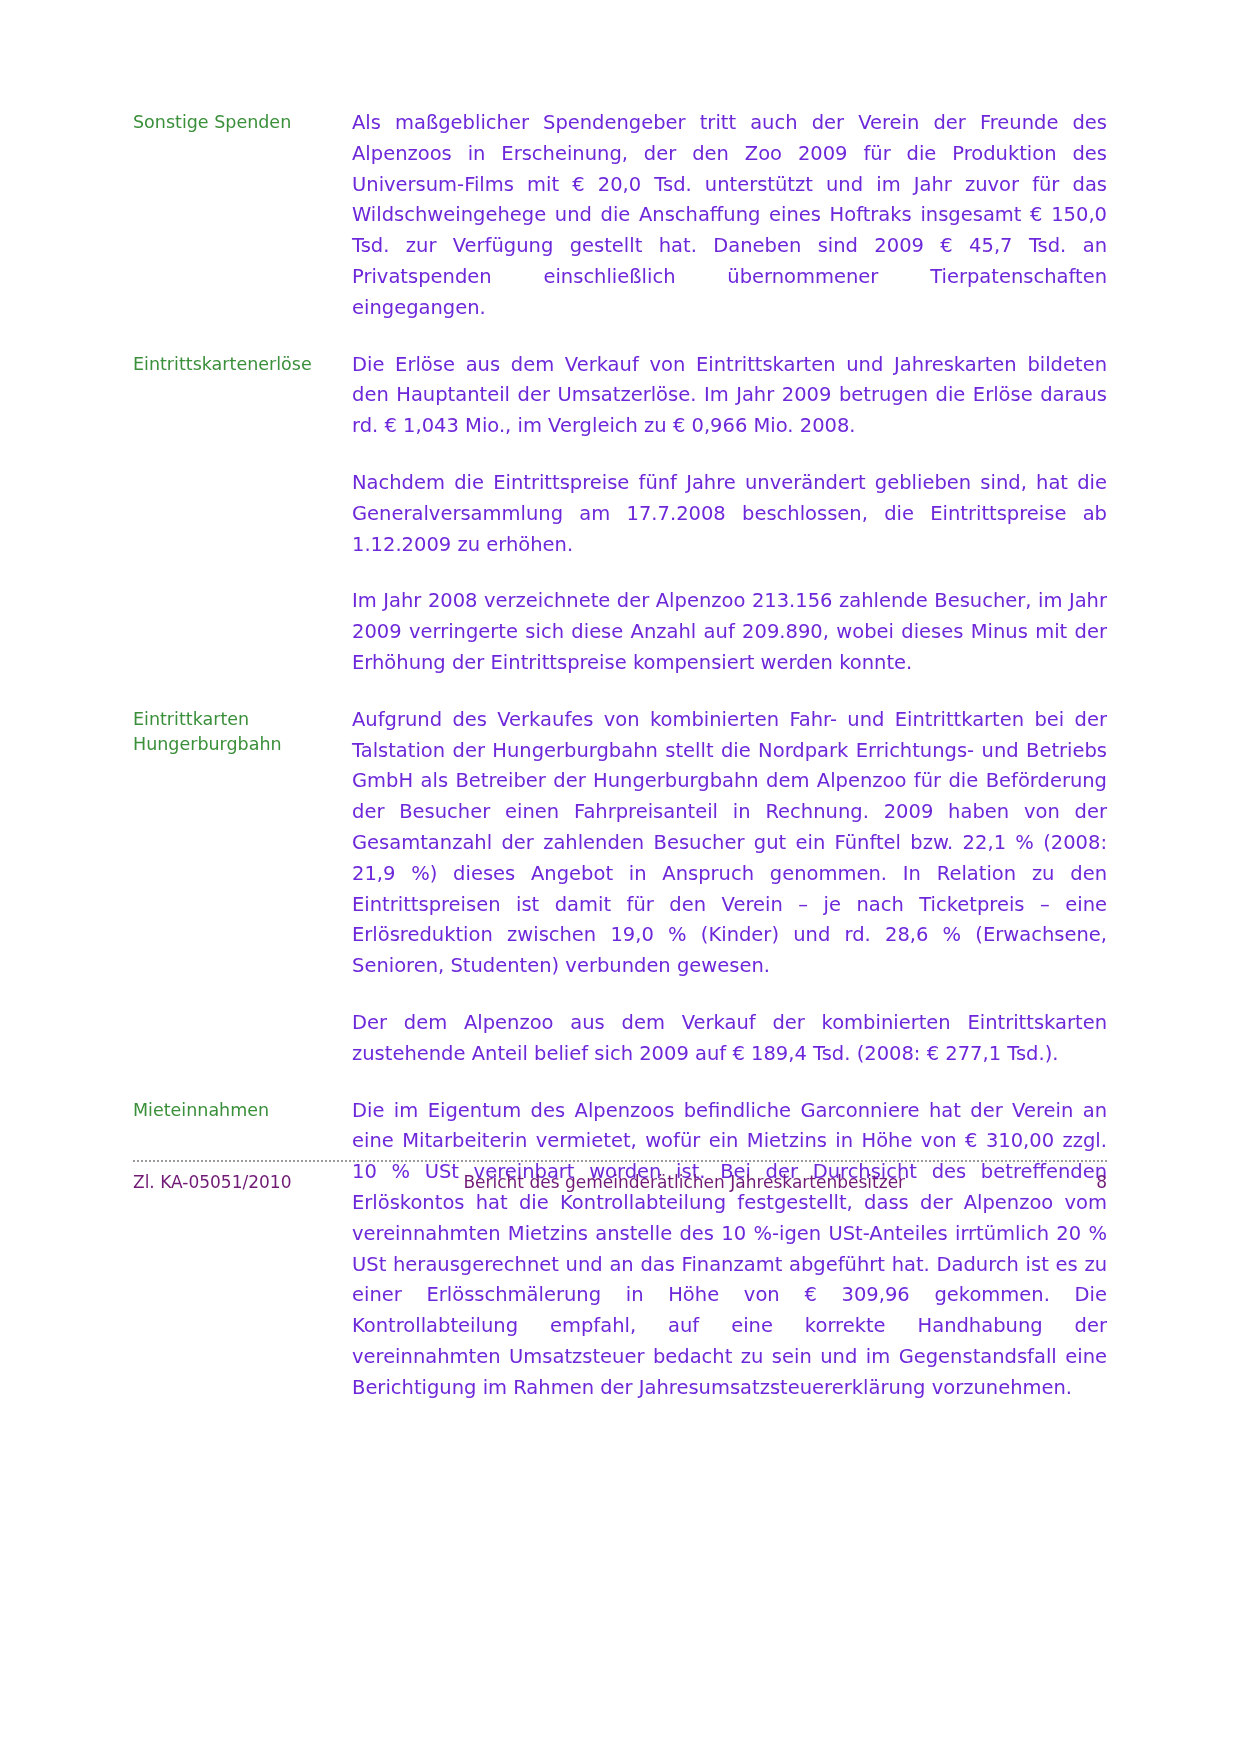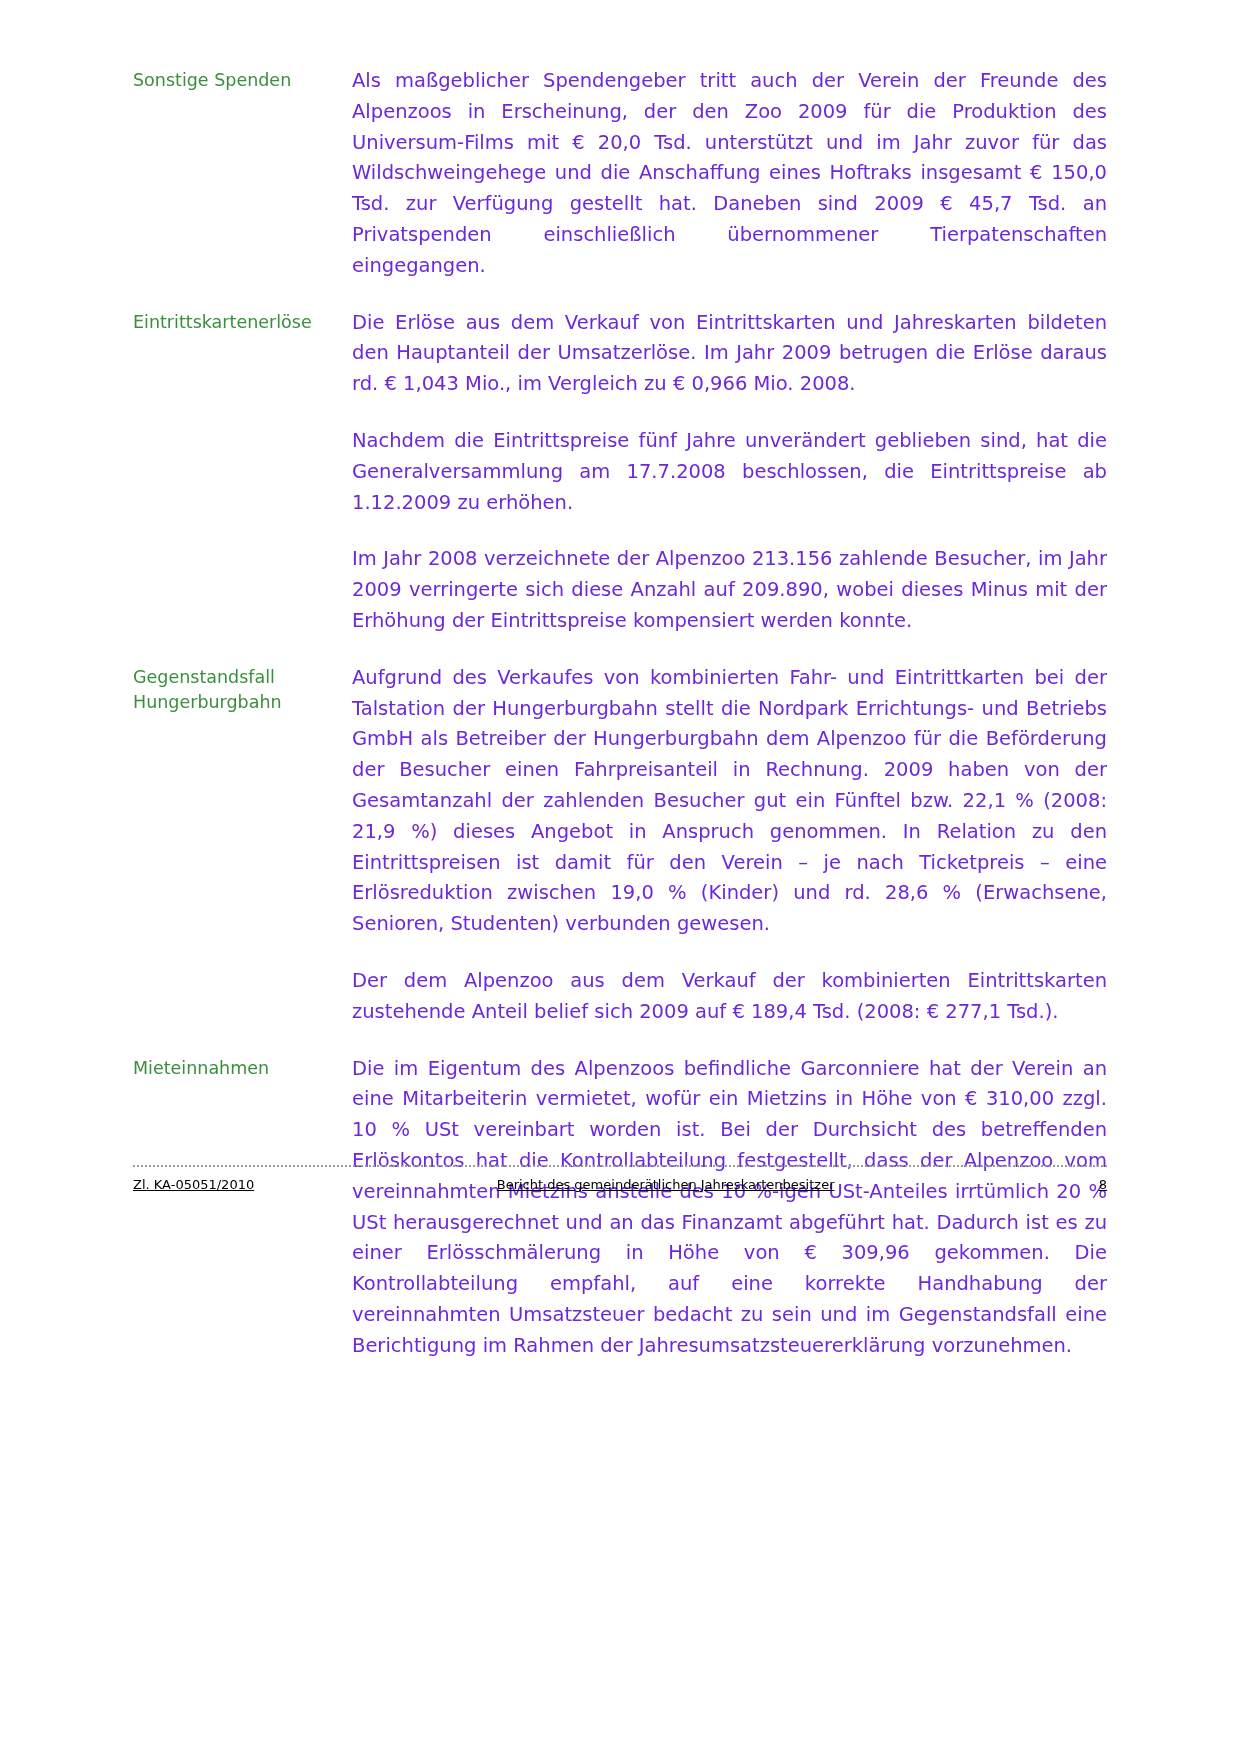--- a/index.html
+++ b/index.html
@@ -11,21 +11,21 @@
     height: 1755px;
     background: #ffffff;
     font-family: "DejaVu Sans", sans-serif;
     color: #1a1a1a;
   }
   .page {
     position: relative;
     width: 1240px;
     height: 1287px;
     box-sizing: border-box;
-    padding: 66px 133px 0 133px;
+    padding: 108px 133px 0 133px;
   }
   .content {
     position: relative;
   }
   .section {
     display: flex;
     align-items: flex-start;
     margin-bottom: 0;
   }
   .margin-label {
@@ -59,23 +59,22 @@
     right: 133px;
     bottom: 95px;
   }
   .footer-rule {
     border-top: 2px dotted #9a9a9a;
     margin-bottom: 10px;
   }
   .footer-row {
     display: flex;
     align-items: baseline;
-    font-size: 13px;
-    color: #000000;
-    text-decoration: underline;
+    font-size: 17px;
+    color: #701a75;
   }
   .footer-left {
     flex: 0 0 auto;
   }
   .footer-center {
     flex: 1 1 auto;
     text-align: center;
   }
   .footer-right {
     flex: 0 0 auto;
@@ -100,21 +99,21 @@
     <div class="section">
       <div class="margin-label">Eintrittskartenerlöse</div>
       <div class="body-col">
         <p class="para">Die Erlöse aus dem Verkauf von Eintrittskarten und Jahreskarten bildeten den Hauptanteil der Umsatzerlöse. Im Jahr 2009 betrugen die Erlöse daraus rd. € 1,043 Mio., im Vergleich zu € 0,966 Mio. 2008.</p>
         <p class="para">Nachdem die Eintrittspreise fünf Jahre unverändert geblieben sind, hat die Generalversammlung am 17.7.2008 beschlossen, die Eintrittspreise ab 1.12.2009 zu erhöhen.</p>
         <p class="para">Im Jahr 2008 verzeichnete der Alpenzoo 213.156 zahlende Besucher, im Jahr 2009 verringerte sich diese Anzahl auf 209.890, wobei dieses Minus mit der Erhöhung der Eintrittspreise kompensiert werden konnte.</p>
       </div>
     </div>
 
     <div class="section">
-      <div class="margin-label">Gegenstandsfall Hungerburgbahn</div>
+      <div class="margin-label">Eintrittkarten Hungerburgbahn</div>
       <div class="body-col">
         <p class="para">Aufgrund des Verkaufes von kombinierten Fahr- und Eintrittkarten bei der Talstation der Hungerburgbahn stellt die Nordpark Errichtungs- und Betriebs GmbH als Betreiber der Hungerburgbahn dem Alpenzoo für die Beförderung der Besucher einen Fahrpreisanteil in Rechnung. 2009 haben von der Gesamtanzahl der zahlenden Besucher gut ein Fünftel bzw. 22,1 % (2008: 21,9 %) dieses Angebot in Anspruch genommen. In Relation zu den Eintrittspreisen ist damit für den Verein – je nach Ticketpreis – eine Erlösreduktion zwischen 19,0 % (Kinder) und rd. 28,6 % (Erwachsene, Senioren, Studenten) verbunden gewesen.</p>
         <p class="para">Der dem Alpenzoo aus dem Verkauf der kombinierten Eintrittskarten zustehende Anteil belief sich 2009 auf € 189,4 Tsd. (2008: € 277,1 Tsd.).</p>
       </div>
     </div>
 
     <div class="section">
       <div class="margin-label">Mieteinnahmen</div>
       <div class="body-col">
         <p class="para">Die im Eigentum des Alpenzoos befindliche Garconniere hat der Verein an eine Mitarbeiterin vermietet, wofür ein Mietzins in Höhe von € 310,00 zzgl. 10 % USt vereinbart worden ist. Bei der Durchsicht des betreffenden Erlöskontos hat die Kontrollabteilung festgestellt, dass der Alpenzoo vom vereinnahmten Mietzins anstelle des 10 %-igen USt-Anteiles irrtümlich 20 % USt herausgerechnet und an das Finanzamt abgeführt hat. Dadurch ist es zu einer Erlösschmälerung in Höhe von € 309,96 gekommen. Die Kontrollabteilung empfahl, auf eine korrekte Handhabung der vereinnahmten Umsatzsteuer bedacht zu sein und im Gegenstandsfall eine Berichtigung im Rahmen der Jahresumsatzsteuererklärung vorzunehmen.</p>

